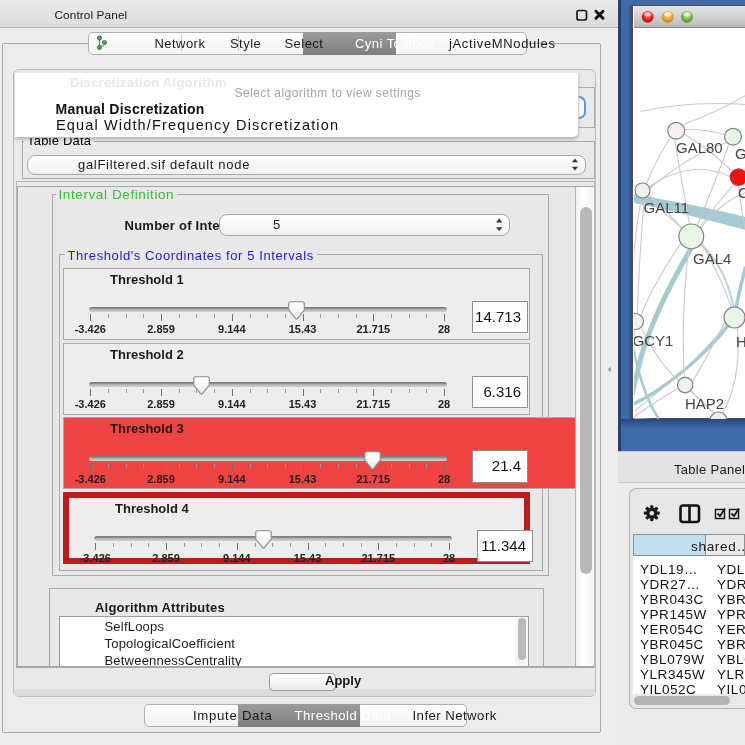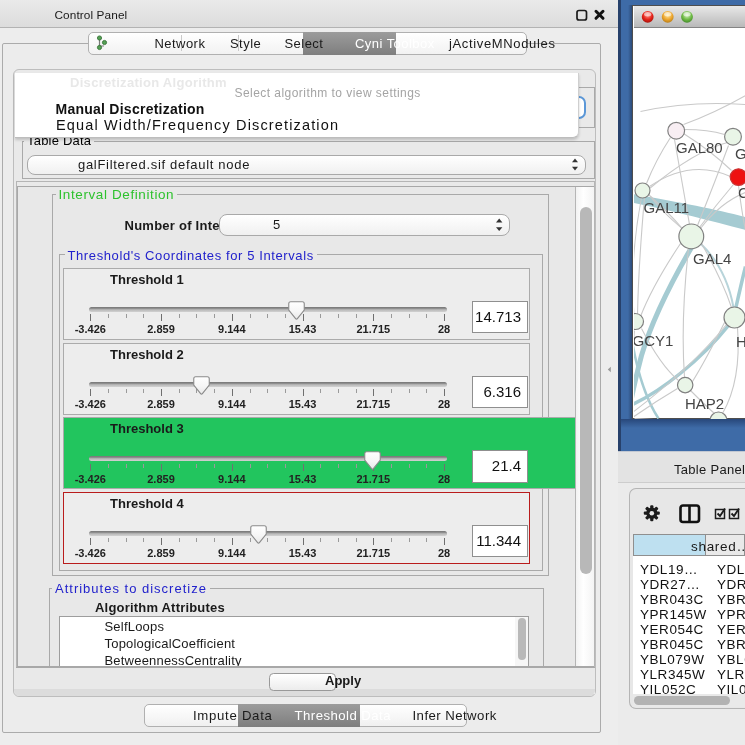--- a/index.html
+++ b/index.html
@@ -151,21 +151,21 @@
           <linearGradient id="thg" x1="0" y1="0" x2="0" y2="1">
             <stop offset="0" stop-color="#ffffff"></stop>
             <stop offset="0.55" stop-color="#f6f6f6"></stop>
             <stop offset="1" stop-color="#e8e8e8"></stop>
           </linearGradient>
         </defs>
         <path d="M0.75 9 L0.75 2.7 Q0.75 0.75 2.7 0.75 L14.3 0.75 Q16.25 0.75 16.25 2.7 L16.25 9 L9.4 17.6 Q8.5 18.7 7.6 17.6 Z" fill="url(#thg)" stroke="#8a8a8a" stroke-width="1.1"></path>
       </svg>
   <div class="abs" style="left:408px;top:32px;width:56px;height:32.5px;background:#fff;border:1px solid #8f8f8f;box-sizing:border-box;text-align:right;font-size:15px;line-height:30.5px;padding-right:6px;color:#111;">6.316</div>
 </div>
-<div class="abs" style="left:45px;top:230.5px;width:524px;height:72px;background:#22c55e;border:1px solid #ababab;box-sizing:border-box;">
+<div class="abs" style="left:45px;top:230.5px;width:524px;height:72px;background:#ef4444;border:1px solid #ababab;box-sizing:border-box;">
   <div class="txt" style="left:6px;top:3px;font-size:13px;font-weight:bold;">Threshold 3</div>
   <div class="abs" style="left:25px;top:38px;width:358px;height:5px;border-radius:2.5px;background:linear-gradient(#7d7d7d 20%,#b9b9b9 55%,#d2d2d2);"></div>
   <div class="abs" style="left:26.3px;top:45.5px;width:1px;height:7px;background:#6f6f6f;"></div>
       <div class="abs" style="left:44.0px;top:45.5px;width:1px;height:4px;background:#9a9a9a;"></div>
       <div class="abs" style="left:61.7px;top:45.5px;width:1px;height:4px;background:#9a9a9a;"></div>
       <div class="abs" style="left:79.4px;top:45.5px;width:1px;height:4px;background:#9a9a9a;"></div>
       <div class="abs" style="left:97.0px;top:45.5px;width:1px;height:7px;background:#6f6f6f;"></div>
       <div class="abs" style="left:114.7px;top:45.5px;width:1px;height:4px;background:#9a9a9a;"></div>
       <div class="abs" style="left:132.4px;top:45.5px;width:1px;height:4px;background:#9a9a9a;"></div>
       <div class="abs" style="left:150.1px;top:45.5px;width:1px;height:4px;background:#9a9a9a;"></div>
@@ -193,21 +193,21 @@
           <linearGradient id="thg" x1="0" y1="0" x2="0" y2="1">
             <stop offset="0" stop-color="#ffffff"></stop>
             <stop offset="0.55" stop-color="#f6f6f6"></stop>
             <stop offset="1" stop-color="#e8e8e8"></stop>
           </linearGradient>
         </defs>
         <path d="M0.75 9 L0.75 2.7 Q0.75 0.75 2.7 0.75 L14.3 0.75 Q16.25 0.75 16.25 2.7 L16.25 9 L9.4 17.6 Q8.5 18.7 7.6 17.6 Z" fill="url(#thg)" stroke="#8a8a8a" stroke-width="1.1"></path>
       </svg>
   <div class="abs" style="left:408px;top:32px;width:56px;height:32.5px;background:#fff;border:1px solid #8f8f8f;box-sizing:border-box;text-align:right;font-size:15px;line-height:30.5px;padding-right:6px;color:#111;">21.4</div>
 </div>
-<div class="abs" style="left:45px;top:305.0px;width:467px;height:72px;background:#ededed;border:1px solid #b91c1c;box-sizing:border-box;">
+<div class="abs" style="left:45px;top:305.0px;width:467px;height:72px;background:#ededed;border:6px solid #b91c1c;box-sizing:border-box;">
   <div class="txt" style="left:6px;top:3px;font-size:13px;font-weight:bold;">Threshold 4</div>
   <div class="abs" style="left:25px;top:38px;width:358px;height:5px;border-radius:2.5px;background:linear-gradient(#7d7d7d 20%,#b9b9b9 55%,#d2d2d2);"></div>
   <div class="abs" style="left:26.3px;top:45.5px;width:1px;height:7px;background:#6f6f6f;"></div>
       <div class="abs" style="left:44.0px;top:45.5px;width:1px;height:4px;background:#9a9a9a;"></div>
       <div class="abs" style="left:61.7px;top:45.5px;width:1px;height:4px;background:#9a9a9a;"></div>
       <div class="abs" style="left:79.4px;top:45.5px;width:1px;height:4px;background:#9a9a9a;"></div>
       <div class="abs" style="left:97.0px;top:45.5px;width:1px;height:7px;background:#6f6f6f;"></div>
       <div class="abs" style="left:114.7px;top:45.5px;width:1px;height:4px;background:#9a9a9a;"></div>
       <div class="abs" style="left:132.4px;top:45.5px;width:1px;height:4px;background:#9a9a9a;"></div>
       <div class="abs" style="left:150.1px;top:45.5px;width:1px;height:4px;background:#9a9a9a;"></div>
@@ -237,21 +237,20 @@
             <stop offset="0.55" stop-color="#f6f6f6"></stop>
             <stop offset="1" stop-color="#e8e8e8"></stop>
           </linearGradient>
         </defs>
         <path d="M0.75 9 L0.75 2.7 Q0.75 0.75 2.7 0.75 L14.3 0.75 Q16.25 0.75 16.25 2.7 L16.25 9 L9.4 17.6 Q8.5 18.7 7.6 17.6 Z" fill="url(#thg)" stroke="#8a8a8a" stroke-width="1.1"></path>
       </svg>
   <div class="abs" style="left:408px;top:32px;width:56px;height:32.5px;background:#fff;border:1px solid #8f8f8f;box-sizing:border-box;text-align:right;font-size:15px;line-height:30.5px;padding-right:6px;color:#111;">11.344</div>
 </div>
 
   <div class="grp" style="left:31px;top:401px;width:493px;height:79px;border-color:#a9a9a9;"></div>
-  <div class="gtitle" style="left:34px;top:394.5px;font-size:13px;letter-spacing:1.0px;color:#2222cc;background:#e8e8e8;">Attributes to discretize</div>
   <div class="txt" style="left:37px;top:413px;font-size:13px;font-weight:bold;letter-spacing:0.2px;">Algorithm Attributes</div>
   <div class="abs" style="left:41px;top:429px;width:470px;height:51px;background:#fff;border:1px solid #9d9d9d;box-sizing:border-box;"></div>
   <div class="txt" style="left:46.5px;top:432px;font-size:13px;letter-spacing:0.2px;">SelfLoops</div>
   <div class="txt" style="left:46.5px;top:449px;font-size:13px;letter-spacing:0.2px;">TopologicalCoefficient</div>
   <div class="txt" style="left:46.5px;top:466px;font-size:13px;letter-spacing:0.2px;">BetweennessCentrality</div>
   <div class="abs" style="left:497px;top:430px;width:13px;height:49px;background:#f6f6f6;"></div>
   <div class="abs" style="left:499.5px;top:431.5px;width:8.5px;height:42px;background:#b9b9b9;border-radius:4.5px;"></div>
 </div>
 
 <div class="abs" style="left:16px;top:667px;width:578.5px;height:27px;background:#e9e9e9;border-top:1px solid #a8a8a8;box-sizing:border-box;"></div>

